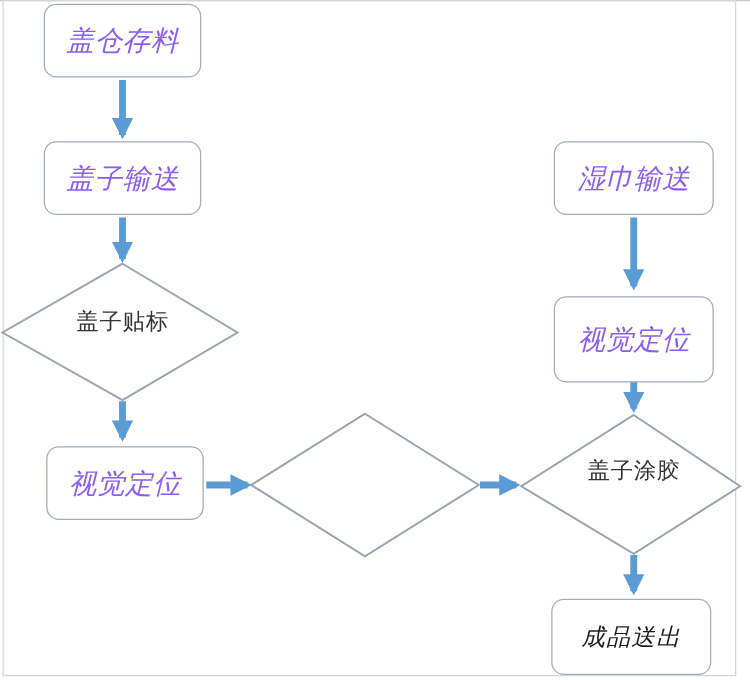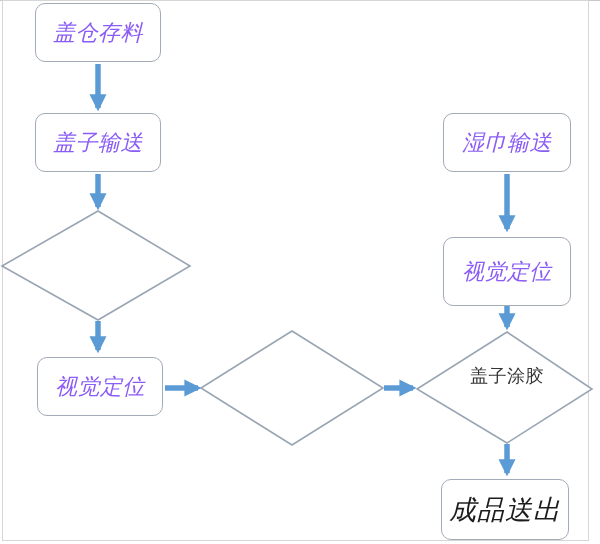--- a/index.html
+++ b/index.html
@@ -20,21 +20,21 @@
     border:1.6px solid #a2abb8;border-radius:10px;
     display:flex;align-items:center;justify-content:center;
     font-size:22px;color:#8b5cf6;letter-spacing:0.5px;font-style:italic;
   }
   .diamond-label{
     position:absolute;display:flex;align-items:center;justify-content:center;
     font-size:18px;color:#333333;letter-spacing:0.5px;
   }
   .node-box.kai{
     font-family:"DejaVu Serif","Liberation Serif",serif;
-    font-style:italic;font-size:27px;letter-spacing:1px;color:#1c1c1c;
+    font-style:italic;font-size:19px;letter-spacing:1px;color:#1c1c1c;
   }
 </style>
 </head>
 <body>
 
 <div class="canvas">
 
   <div class="topline"></div>
   <div class="frame"></div>
 
@@ -64,17 +64,18 @@
   <div class="node-box" style="left:35px;top:113px;width:126px;height:59px">盖子输送</div>
 
   <div class="node-box" style="left:37px;top:357px;width:126px;height:59px">视觉定位</div>
 
   <div class="node-box" style="left:443px;top:113px;width:128px;height:59px">湿巾输送</div>
 
   <div class="node-box" style="left:443px;top:237px;width:128px;height:69px">视觉定位</div>
 
   <div class="node-box kai" style="left:441px;top:479px;width:128px;height:61px">成品送出</div>
 
+  <div class="diamond-label" style="left:26px;top:237px;width:144px;height:40px">盖子贴标</div>
 
 
   <div class="diamond-label" style="left:435px;top:356px;width:144px;height:40px">盖子涂胶</div>
 
 </div>
 
 </body></html>

